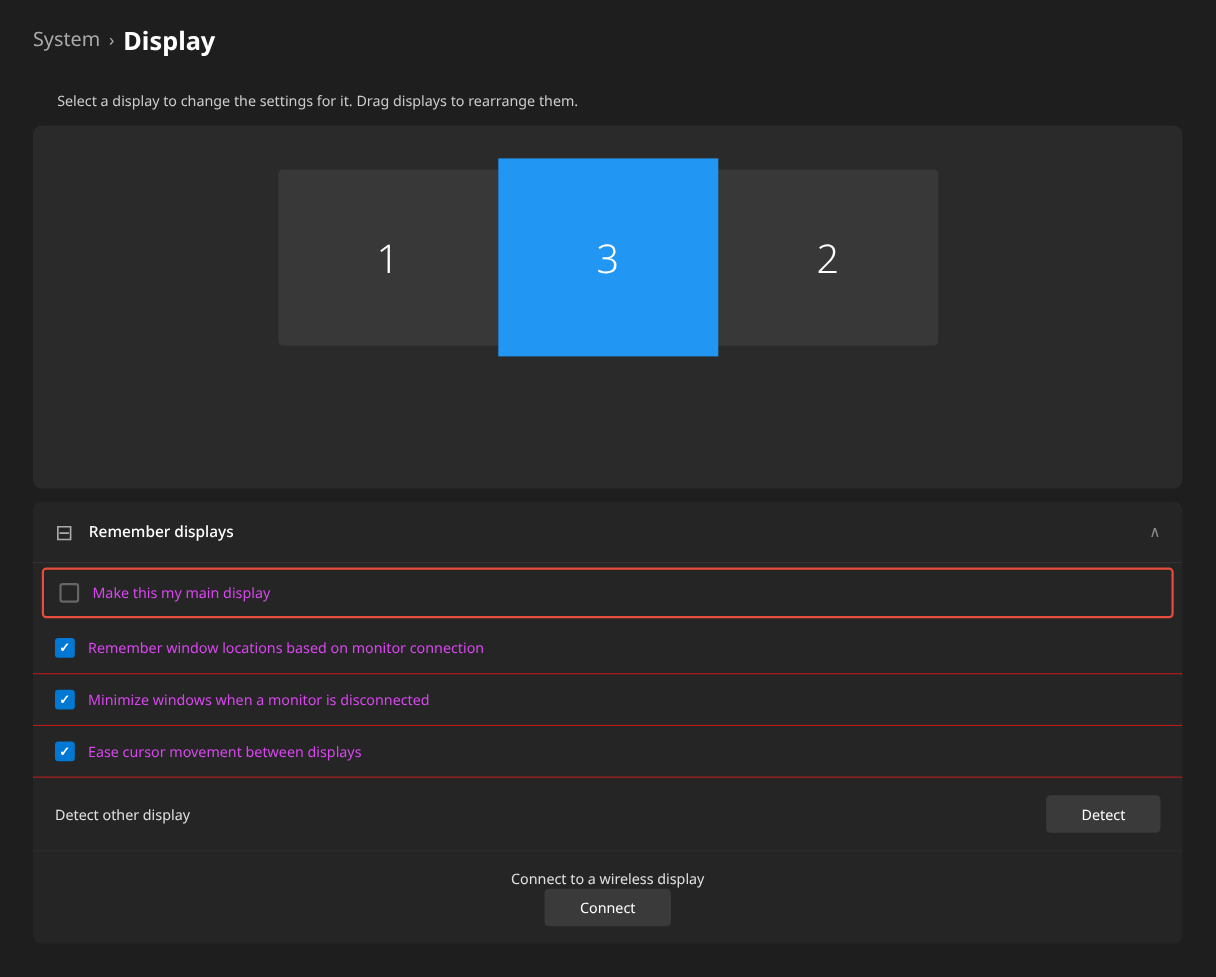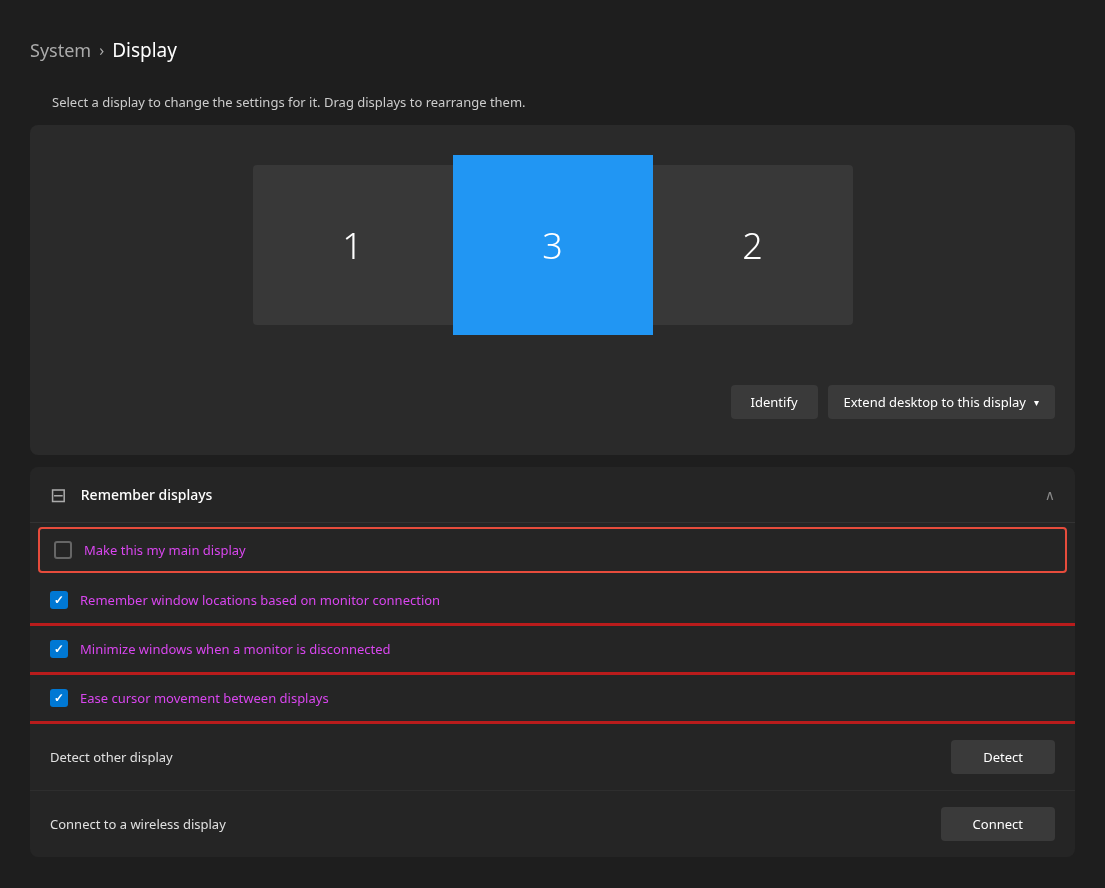--- a/index.html
+++ b/index.html
@@ -12,41 +12,41 @@
       width: 1105px;
       height: 888px;
       background-color: #1e1e1e;
       color: #ffffff;
       font-family: 'Segoe UI', system-ui, -apple-system, sans-serif;
       font-size: 14px;
       overflow: hidden;
     }
 
     .page-header {
-      padding: 37px 30px 10px 30px;
+      padding: 20px 30px 10px 30px;
       display: flex;
       align-items: center;
       gap: 8px;
     }
 
     .breadcrumb-system {
       color: #aaaaaa;
       font-size: 18px;
       font-weight: 400;
     }
 
     .breadcrumb-arrow {
       color: #aaaaaa;
       font-size: 16px;
     }
 
     .breadcrumb-current {
       color: #ffffff;
-      font-size: 19px;
-      font-weight: 400;
+      font-size: 23px;
+      font-weight: 700;
     }
 
     .main-content {
       padding: 20px 30px;
     }
 
     .instruction-text {
       color: #cccccc;
       font-size: 13px;
       margin-bottom: 14px;
@@ -181,21 +181,21 @@
       color: #888888;
       font-size: 14px;
       cursor: pointer;
     }
 
     .checkbox-item {
       display: flex;
       align-items: center;
       gap: 12px;
       padding: 14px 20px;
-      border-bottom: 3px solid #b91c1c;
+      border-bottom: 1px solid #b91c1c;
     }
 
     .checkbox-item:last-child {
       border-bottom: none;
     }
 
     .checkbox-highlighted {
       border: 2px solid #e74c3c;
       margin: 4px 8px;
       border-radius: 4px;
@@ -246,20 +246,21 @@
     .action-row {
       display: flex;
       align-items: center;
       justify-content: space-between;
       padding: 16px 20px;
       border-bottom: 1px solid #2e2e2e;
     }
 
     .action-row:last-child {
       border-bottom: none;
+      flex-direction: column;
     }
 
     .action-label {
       font-size: 13px;
       color: #e0e0e0;
     }
 
     .btn-action {
       background-color: #3a3a3a;
       color: #ffffff;
@@ -291,27 +292,20 @@
         <span>1</span>
       </div>
       <div class="monitor-box monitor-3">
         <span>3</span>
       </div>
       <div class="monitor-box monitor-2">
         <span>2</span>
       </div>
     </div>
 
-    <div class="display-controls">
-      <button class="btn-identify">Identify</button>
-      <button class="btn-extend">
-        <span>Extend desktop to this display</span>
-        <span class="chevron-down">▾</span>
-      </button>
-    </div>
   </div>
 
   <div class="multiple-displays-section">
     <div class="section-header">
       <div class="section-header-left">
         <span class="monitor-icon">⊟</span>
         <div>
           <div class="section-title">Remember displays</div>
         </div>
       </div>

